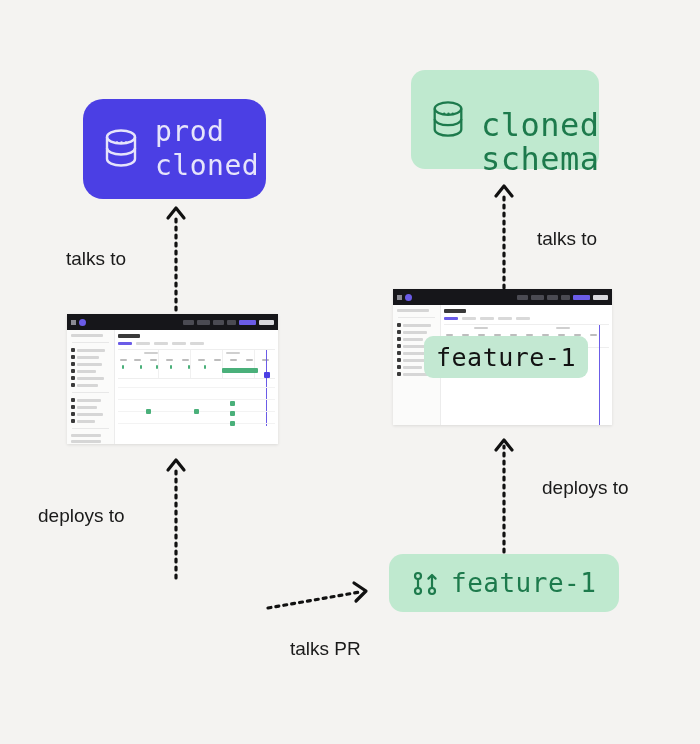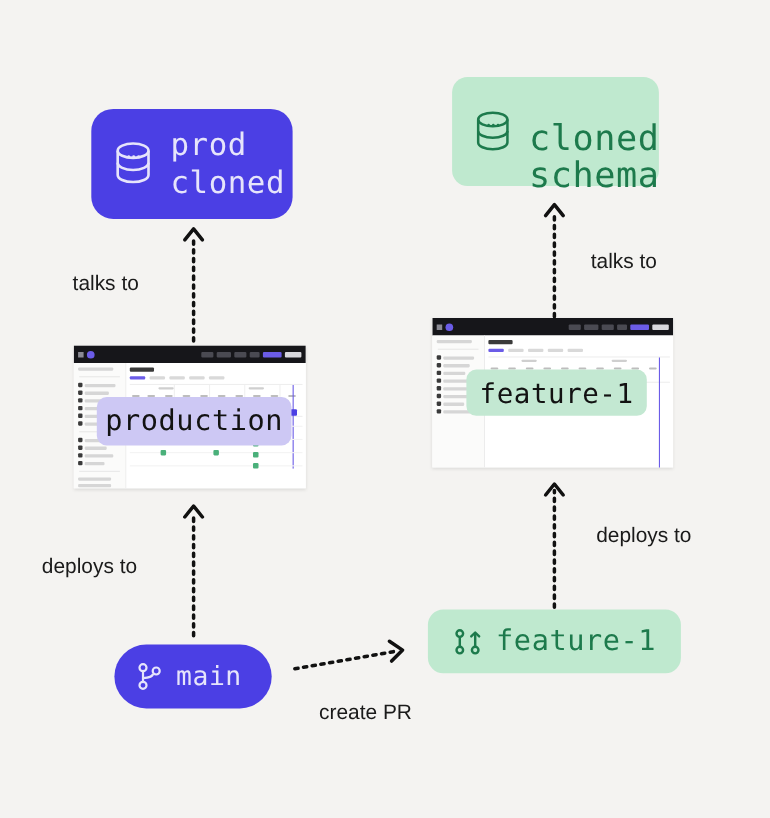--- a/index.html
+++ b/index.html
@@ -305,32 +305,20 @@
         <path d="M6 21c0 3.6 6.3 6.5 14 6.5S34 24.6 34 21" stroke="#1d7a4c" stroke-width="2.4"></path>
         <circle cx="16" cy="15.5" r="1.3" fill="#1d7a4c"></circle>
         <circle cx="20.5" cy="15.5" r="1.3" fill="#1d7a4c"></circle>
         <circle cx="25" cy="15.5" r="1.3" fill="#1d7a4c"></circle>
       </svg>
     </span>
     <span class="node-label">cloned
 schema</span>
   </div>
 
-  <div class="node node-main">
-    <span class="icon-box">
-      <svg width="24" height="26" viewBox="0 0 24 26" fill="none">
-        <circle cx="6" cy="5" r="3.2" stroke="#e6e4fb" stroke-width="2"></circle>
-        <circle cx="6" cy="21" r="3.2" stroke="#e6e4fb" stroke-width="2"></circle>
-        <circle cx="18" cy="8" r="3.2" stroke="#e6e4fb" stroke-width="2"></circle>
-        <path d="M6 8.2v9.6" stroke="#e6e4fb" stroke-width="2"></path>
-        <path d="M15 10.5c0 3-4 3.5-9 4" stroke="#e6e4fb" stroke-width="2"></path>
-      </svg>
-    </span>
-    <span class="node-label">main</span>
-  </div>
 
   <div class="node node-feature">
     <span class="icon-box">
       <svg width="28" height="28" viewBox="0 0 28 28" fill="none">
         <circle cx="7" cy="7" r="3" stroke="#1d7a4c" stroke-width="2.2"></circle>
         <circle cx="7" cy="22" r="3" stroke="#1d7a4c" stroke-width="2.2"></circle>
         <path d="M7 10v9" stroke="#1d7a4c" stroke-width="2.2"></path>
         <circle cx="21" cy="22" r="3" stroke="#1d7a4c" stroke-width="2.2"></circle>
         <path d="M21 19V7" stroke="#1d7a4c" stroke-width="2.2"></path>
         <path d="M17.4 9.6L21 6l3.6 3.6" stroke="#1d7a4c" stroke-width="2.2" stroke-linecap="round" stroke-linejoin="round"></path>
@@ -527,21 +515,20 @@
         <span class="sm-tick" style="left:114px; top:9px"></span>
         <span class="sm-tick" style="left:130px; top:9px"></span>
         <span class="sm-tick" style="left:146px; top:9px"></span>
         <span class="sm-blank-note" style="left:64px; top:16px"></span>
         <span class="sm-cursor" style="left:155px; bottom:-80px"></span>
       </div>
       <div class="sm-lower" style="height:80px"></div>
     </div>
   </div>
 
-  <div class="overlay-pill overlay-production">production</div>
   <div class="overlay-pill overlay-feature">feature-1</div>
 
   <div class="arrow" style="left:158px; top:200px;">
     <svg width="36" height="112" viewBox="0 0 36 112">
       <line x1="18" y1="110" x2="18" y2="14" stroke="#111111" stroke-width="3.2" stroke-dasharray="3 5" stroke-linecap="round"></line>
       <path d="M10 18 L18 8 L26 18" fill="none" stroke="#111111" stroke-width="3.2" stroke-linecap="round" stroke-linejoin="round"></path>
     </svg>
   </div>
   <div class="edge-label" style="left:66px; top:248px;">talks to</div>
 
@@ -568,15 +555,15 @@
     </svg>
   </div>
   <div class="edge-label" style="left:542px; top:477px;">deploys to</div>
 
   <div class="arrow" style="left:266px; top:578px;">
     <svg width="112" height="40" viewBox="0 0 112 40">
       <line x1="2" y1="30" x2="94" y2="14" stroke="#111111" stroke-width="3.2" stroke-dasharray="3 5" stroke-linecap="round"></line>
       <path d="M88 5 L100 13 L90 23" fill="none" stroke="#111111" stroke-width="3.2" stroke-linecap="round" stroke-linejoin="round"></path>
     </svg>
   </div>
-  <div class="edge-label" style="left:290px; top:638px;">create PR</div>
+  <div class="edge-label" style="left:290px; top:638px;">talks PR</div>
 
 </div>
 
 </body></html>

